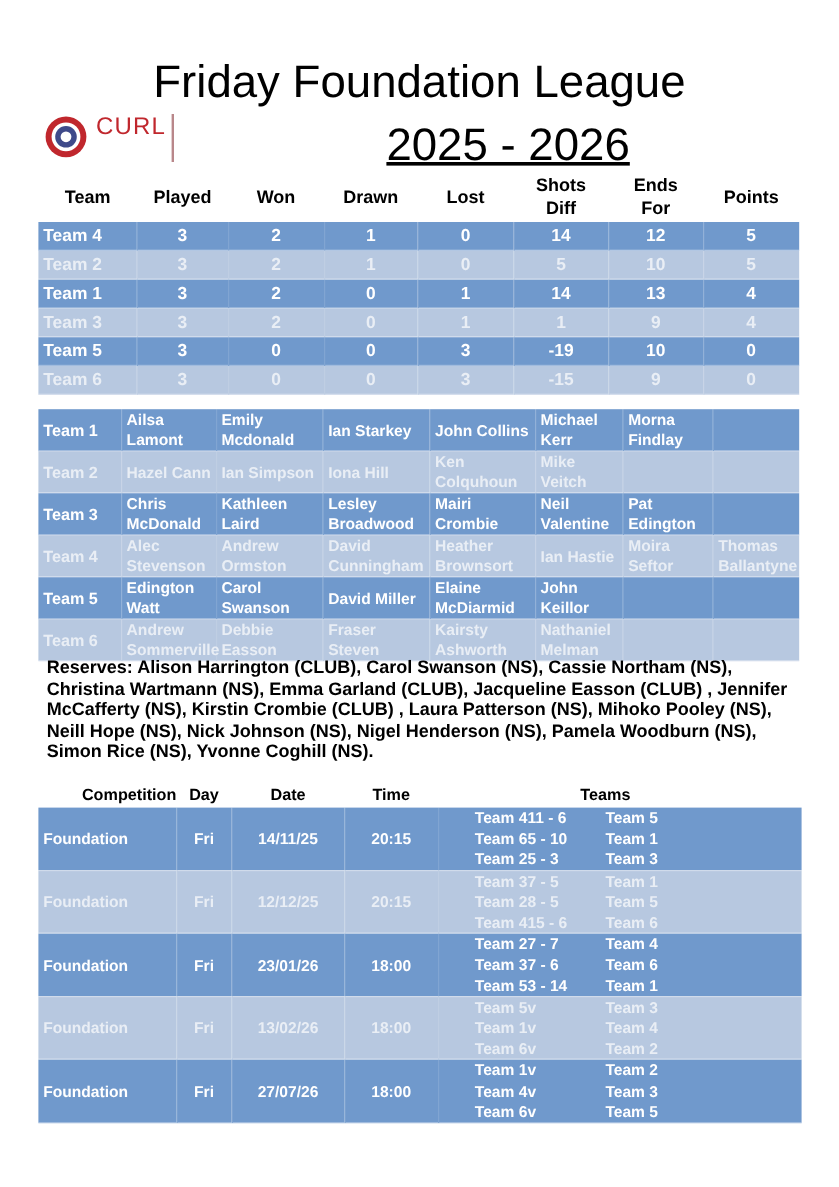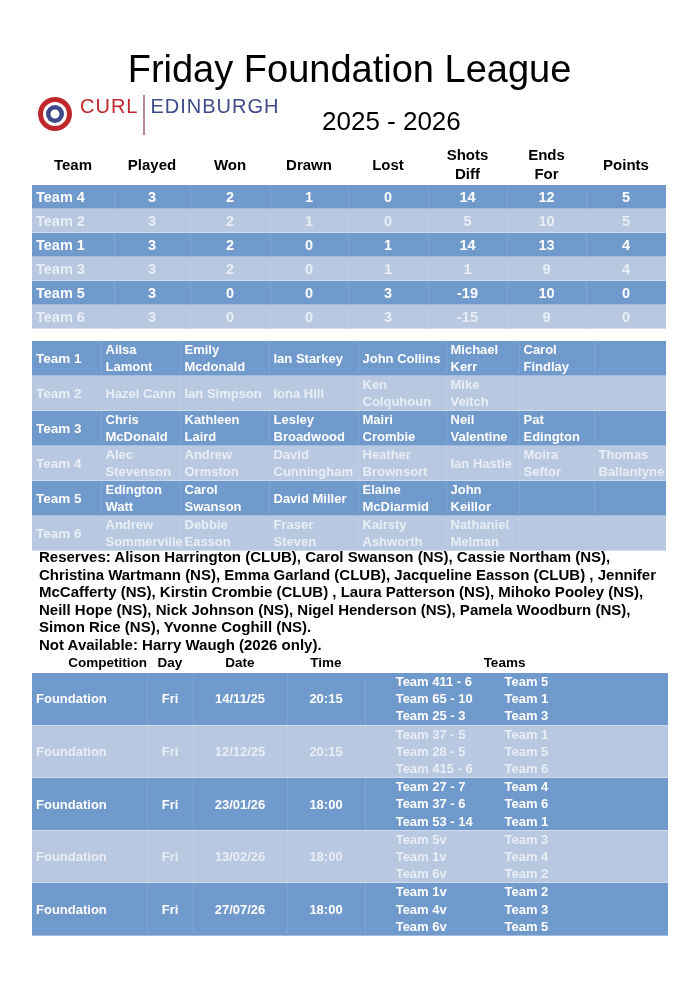--- a/index.html
+++ b/index.html
@@ -1,20 +1,20 @@
 <!DOCTYPE html>
 <html><head>
 <meta charset="utf-8">
 <style>
   html, body { margin: 0; padding: 0; background: #ffffff; }
   body { width: 699px; height: 989px; position: relative; overflow: hidden;
          font-family: "Liberation Sans", "DejaVu Sans", sans-serif; color: #000; }
   .title1 { position: absolute; left: 0; width: 699px; top: 46px; text-align: center;
             font-size: 38px; line-height: 46px; font-weight: normal; }
-  .title2 { position: absolute; left: 322px; top: 98px; font-size: 26px; line-height: 46px; }
+  .title2 { position: absolute; left: 322px; top: 98px; font-size: 38px; line-height: 46px; text-decoration: underline; }
   .logo { position: absolute; left: 36px; top: 95px; width: 250px; height: 44px; display: flex; align-items: flex-start; }
   .logo svg { display: block; }
   .logo .curl { color: #c0272d; font-size: 20px; letter-spacing: 1px; margin-left: 6px; }
   .logo .bar { width: 2px; height: 40px; background: #b9878a; margin: 0 5px; }
   .logo .edi { color: #3f4a8a; font-size: 20px; letter-spacing: 1px; }
 
   table { border-collapse: collapse; position: absolute; table-layout: fixed; }
   td, th { padding: 0; font-weight: bold; }
   .dark td { background: #7099cc; color: #ffffff; }
   .light td { background: #b7c8e0; color: #e9eef5; }
@@ -56,21 +56,20 @@
   <span>
     <svg width="38" height="38" viewBox="0 0 38 38">
       <circle cx="19" cy="19" r="17" fill="#c0272d"></circle>
       <circle cx="19" cy="19" r="12" fill="#ffffff"></circle>
       <circle cx="19" cy="19" r="9" fill="#3f4a8a"></circle>
       <circle cx="19" cy="19" r="4.5" fill="#ffffff"></circle>
     </svg>
   </span>
   <span class="curl">CURL</span>
   <span class="bar"></span>
-  <span class="edi">EDINBURGH</span>
 </div>
 
 <table id="standings">
   <colgroup>
     <col style="width:82px">
       <col style="width:76px">
       <col style="width:80px">
       <col style="width:78px">
     <col style="width:80px">
       <col style="width:79px">
@@ -165,21 +164,21 @@
       <col style="width:72px">
   </colgroup>
   <tbody>
     <tr class="dark">
       <td class="team">Team 1</td>
       <td>Ailsa Lamont</td>
       <td>Emily Mcdonald</td>
       <td>Ian Starkey</td>
       <td>John Collins</td>
       <td>Michael Kerr</td>
-      <td>Carol Findlay</td>
+      <td>Morna Findlay</td>
       <td></td>
     </tr>
     <tr class="light">
       <td class="team">Team 2</td>
       <td>Hazel Cann</td>
       <td>Ian Simpson</td>
       <td>Iona Hill</td>
       <td>Ken Colquhoun</td>
       <td>Mike Veitch</td>
       <td></td>
@@ -223,21 +222,20 @@
       <td>Kairsty Ashworth</td>
       <td>Nathaniel Melman</td>
       <td></td>
       <td></td>
     </tr>
   </tbody>
 </table>
 
 <div class="notes">
   <div>Reserves: Alison Harrington (CLUB), Carol Swanson (NS), Cassie Northam (NS), Christina Wartmann (NS), Emma Garland (CLUB), Jacqueline Easson (CLUB) , Jennifer McCafferty (NS), Kirstin Crombie (CLUB) , Laura Patterson (NS), Mihoko Pooley (NS), Neill Hope (NS), Nick Johnson (NS), Nigel Henderson (NS), Pamela Woodburn (NS), Simon Rice (NS), Yvonne Coghill (NS).</div>
-  <div>Not Available: Harry Waugh (2026 only).</div>
 </div>
 
 <table id="fixtures">
   <colgroup>
     <col style="width:115px">
       <col style="width:46px">
       <col style="width:94px">
       <col style="width:78px">
     <col style="width:76px">
       <col style="width:64px">

